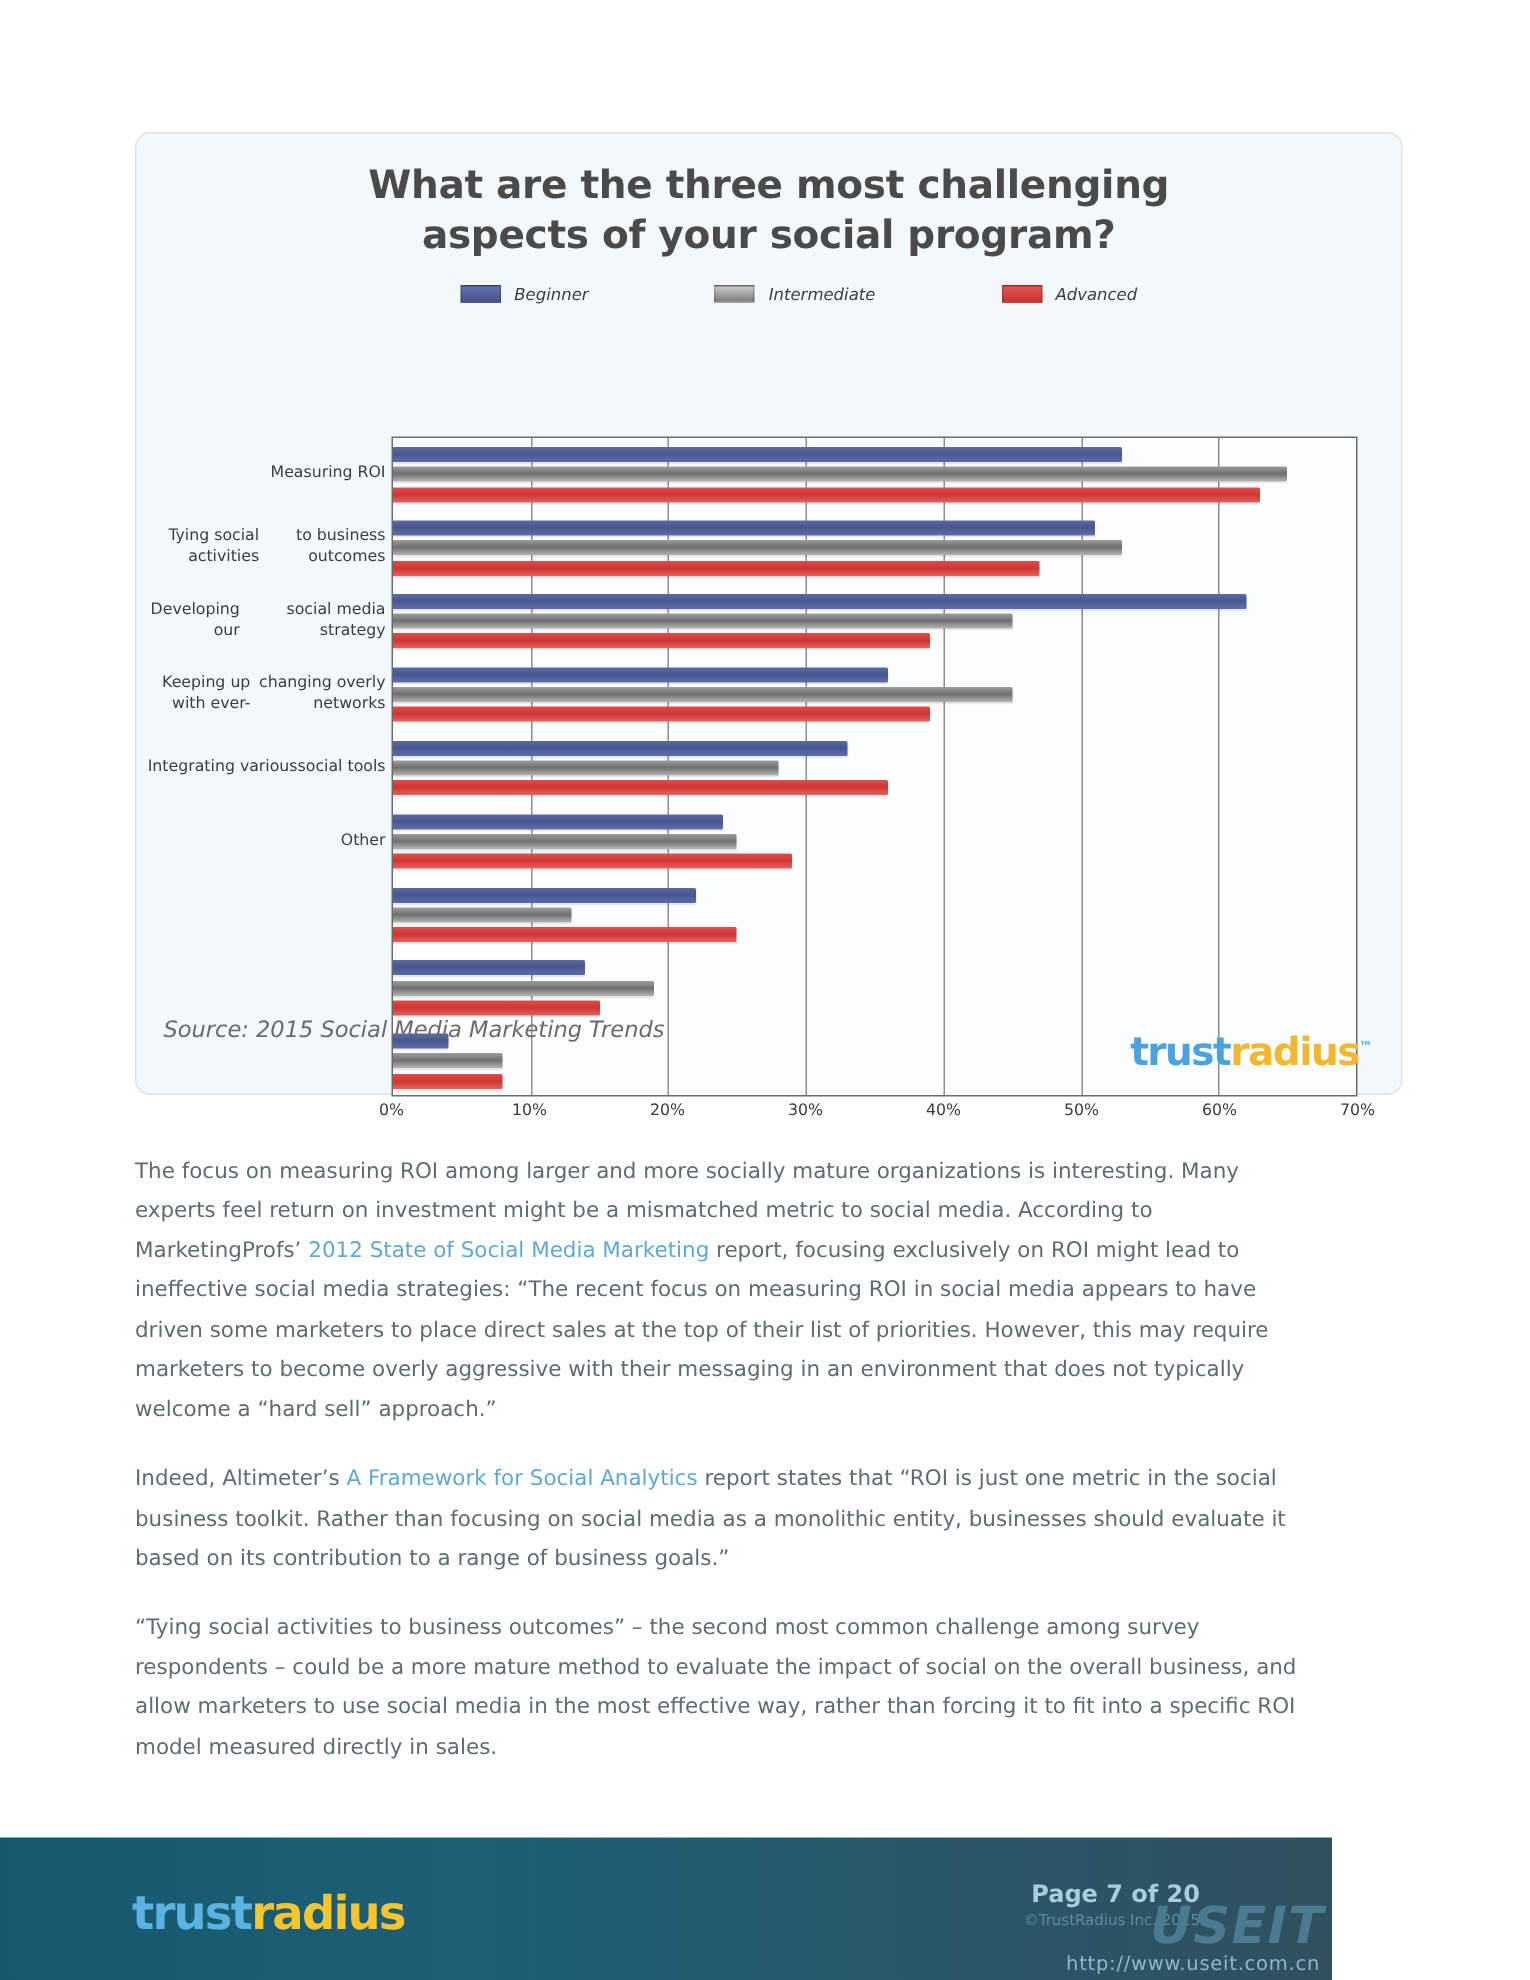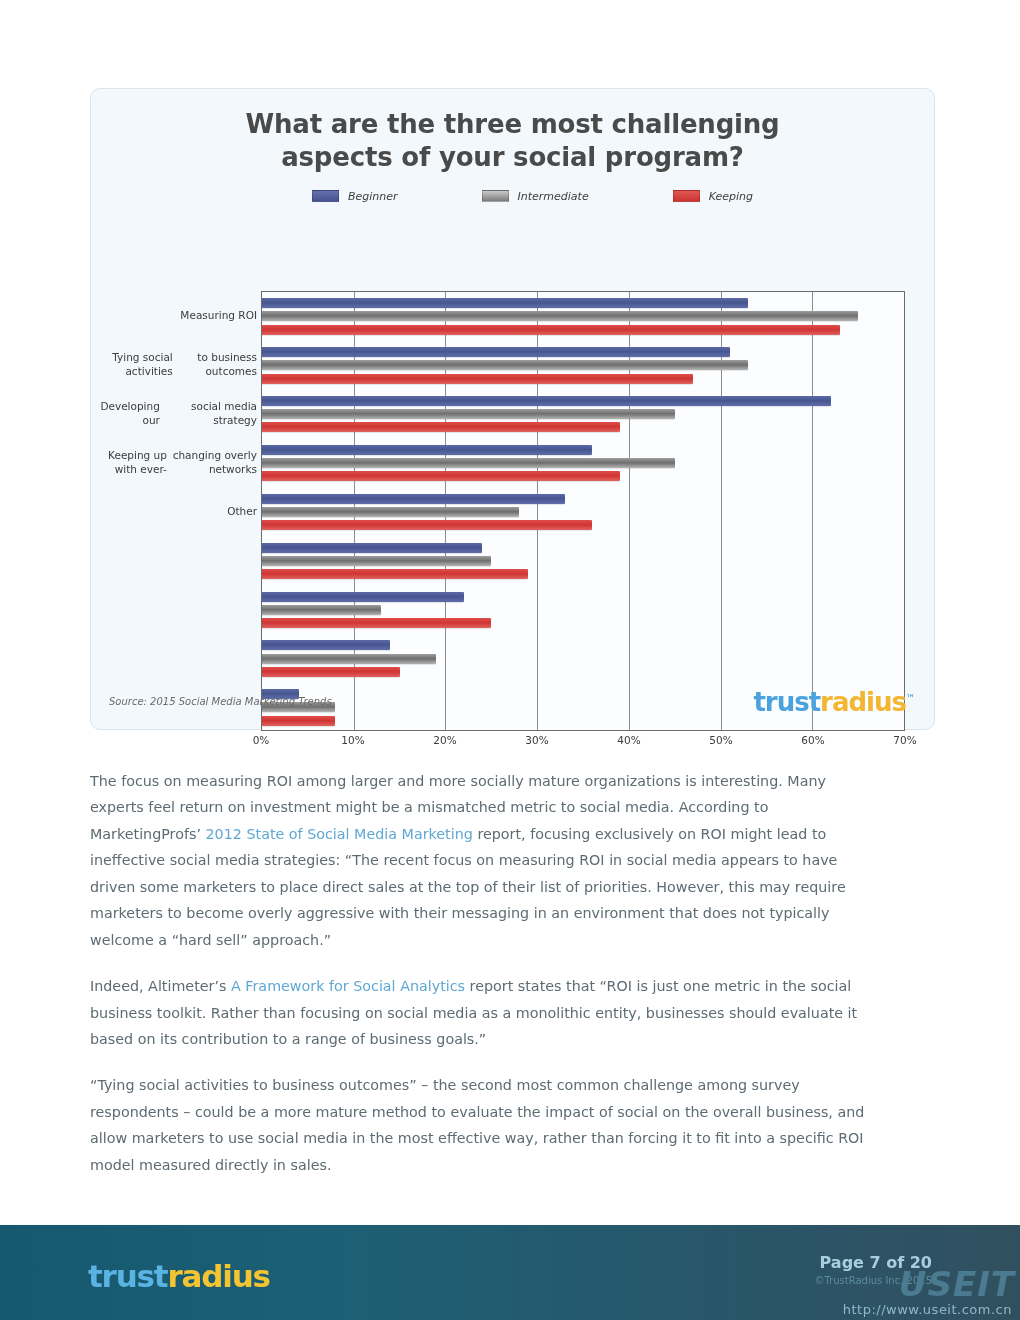--- a/index.html
+++ b/index.html
@@ -121,22 +121,22 @@
   .x-tick {
     position: absolute;
     top: 0;
     transform: translateX(-50%);
     font-size: 10.5px;
     color: #3b3b3b;
   }
 
   .source-note {
     position: absolute;
-    left: 18px; bottom: 22px;
-    font-size: 10px;
+    left: 18px; bottom: 34px;
+    font-size: 15px;
     font-style: italic;
     color: #6a6a6a;
   }
 
   .tr-logo {
     position: absolute;
     right: 20px; bottom: 14px;
     font-size: 26px;
     font-weight: bold;
     letter-spacing: -1px;
@@ -161,21 +161,21 @@
   }
   .body-copy a, .link {
     color: #5fa8d3;
     text-decoration: none;
   }
 
   
   .footer {
     position: absolute;
     left: 0; bottom: 0;
-    width: 1020px; height: 95px;
+    width: 888px; height: 95px;
     background: linear-gradient(to right, #16586e 0%, #1d5f74 35%, #2a5568 75%, #31505f 100%);
   }
   .footer-logo {
     position: absolute;
     left: 88px; top: 36px;
     font-size: 31px;
     font-weight: bold;
     letter-spacing: -1.2px;
     line-height: 1;
   }
@@ -232,21 +232,21 @@
       <div class="legend-item">
         <span class="legend-swatch" style="background: linear-gradient(rgb(100, 114, 176), rgb(70, 83, 140));"></span>
         <span class="legend-label">Beginner</span>
       </div>
       <div class="legend-item">
         <span class="legend-swatch" style="background: linear-gradient(rgb(201, 201, 201), rgb(124, 124, 124));"></span>
         <span class="legend-label">Intermediate</span>
       </div>
       <div class="legend-item">
         <span class="legend-swatch" style="background: linear-gradient(rgb(224, 88, 85), rgb(204, 51, 48));"></span>
-        <span class="legend-label">Keeping</span>
+        <span class="legend-label">Advanced</span>
       </div>
     </div>
 
   <div class="plot-wrap">
     <div class="cat-labels" id="catLabels">
         <div class="cat-label">
           <span>Measuring ROI</span>
         </div>
         <div class="cat-label">
           <span>Tying social activities</span>
@@ -255,20 +255,25 @@
         </div>
         <div class="cat-label">
           <span>Developing our</span>
           <br>
           <span>social media strategy</span>
         </div>
         <div class="cat-label">
           <span>Keeping up with ever-</span>
           <br>
           <span>changing overly networks</span>
+        </div>
+        <div class="cat-label">
+          <span>Integrating various</span>
+          <br>
+          <span>social tools</span>
         </div>
         <div class="cat-label">
           <span>Other</span>
         </div>
       </div>
     <div class="plot-frame">
       <div id="gridlines">
           <div class="gridline" style="left: 14.2857%;"></div>
           <div class="gridline" style="left: 28.5714%;"></div>
           <div class="gridline" style="left: 42.8571%;"></div>

